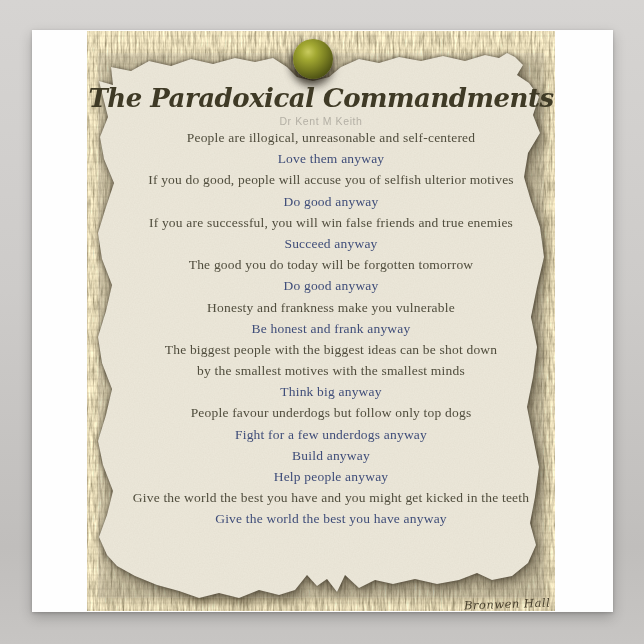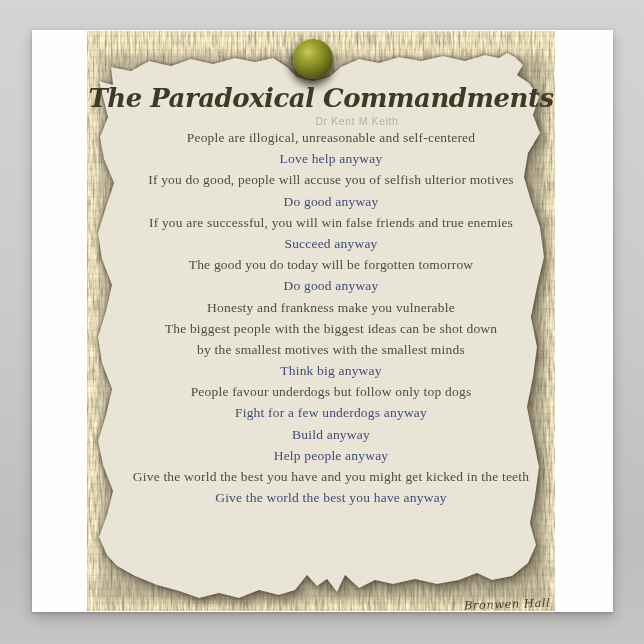--- a/index.html
+++ b/index.html
@@ -35,21 +35,21 @@
   }
   .content{position:absolute;left:0;top:0;width:468px;text-align:center;}
   .poster-title{
     position:absolute;left:0;top:52px;width:468px;margin:0;
     font-family:"DejaVu Serif", serif;font-style:italic;font-weight:bold;
     font-size:26px;letter-spacing:-0.5px;color:#3f3a26;text-align:center;white-space:nowrap;
   }
   .poster-author{
     position:absolute;left:0;top:84px;width:468px;
     font-family:"Liberation Sans", sans-serif;font-size:10.5px;letter-spacing:0.6px;
-    color:#b4b0a5;text-align:center;padding-left:36px;
+    color:#b4b0a5;text-align:center;
   }
   .lines{position:absolute;left:0;top:96px;width:468px;text-align:center;}
   .line{height:21.2px;line-height:21.2px;font-size:13.5px;letter-spacing:0.2px;white-space:nowrap;padding-left:20px;}
   .line.statement{color:#504d3d;}
   .line.anyway{color:#3f4d79;}
   .signature{
     position:absolute;right:5px;top:566px;
     font-family:"DejaVu Serif", serif;font-style:italic;
     font-size:11.5px;color:#473f2c;transform:rotate(-2deg);letter-spacing:0.5px;
   }
@@ -93,28 +93,29 @@
         <use href="#paperPath" filter="url(#paperNoise)" opacity="0.14"></use>
       </svg>
 
       <div class="pin"></div>
 
       <div class="content">
         <h1 class="poster-title">The Paradoxical Commandments</h1>
         <div class="poster-author">Dr Kent M Keith</div>
         <div class="lines" id="lines">
             <div class="line statement">People are illogical, unreasonable and self-centered</div>
-            <div class="line anyway">Love help anyway</div>
+            <div class="line anyway">Love them anyway</div>
             <div class="line statement">If you do good, people will accuse you of selfish ulterior motives</div>
             <div class="line anyway">Do good anyway</div>
             <div class="line statement">If you are successful, you will win false friends and true enemies</div>
             <div class="line anyway">Succeed anyway</div>
             <div class="line statement">The good you do today will be forgotten tomorrow</div>
             <div class="line anyway">Do good anyway</div>
             <div class="line statement">Honesty and frankness make you vulnerable</div>
+            <div class="line anyway">Be honest and frank anyway</div>
             <div class="line statement">The biggest people with the biggest ideas can be shot down</div>
             <div class="line statement">by the smallest motives with the smallest minds</div>
             <div class="line anyway">Think big anyway</div>
             <div class="line statement">People favour underdogs but follow only top dogs</div>
             <div class="line anyway">Fight for a few underdogs anyway</div>
             <div class="line anyway">Build anyway</div>
             <div class="line anyway">Help people anyway</div>
             <div class="line statement">Give the world the best you have and you might get kicked in the teeth</div>
             <div class="line anyway">Give the world the best you have anyway</div>
           </div>

